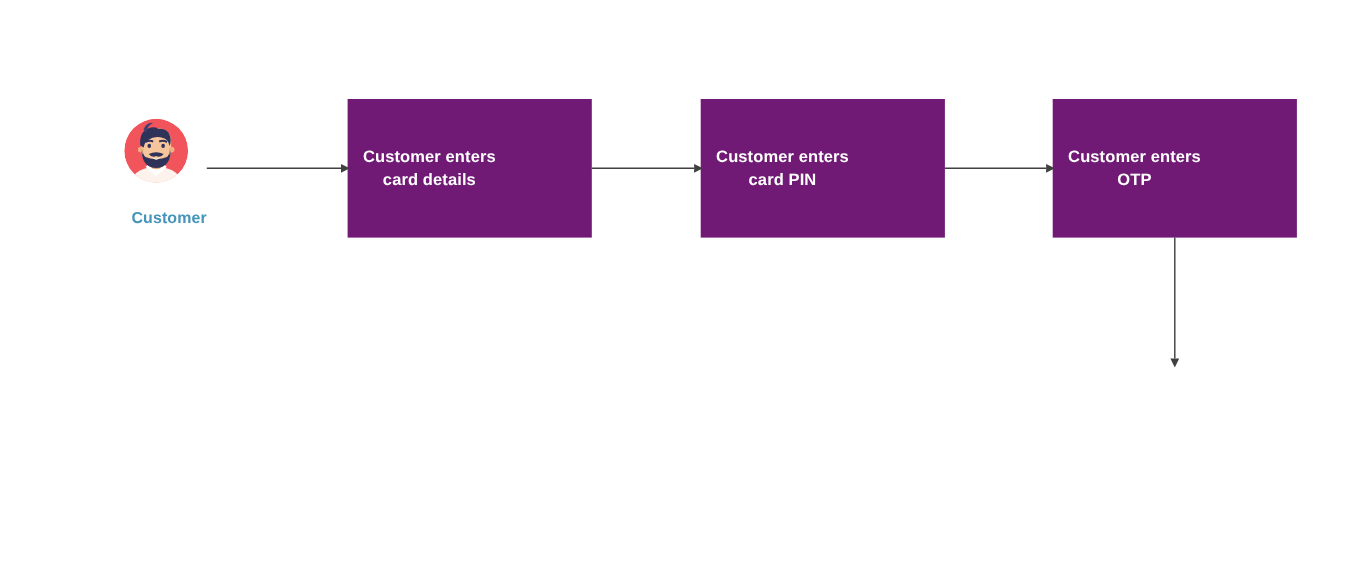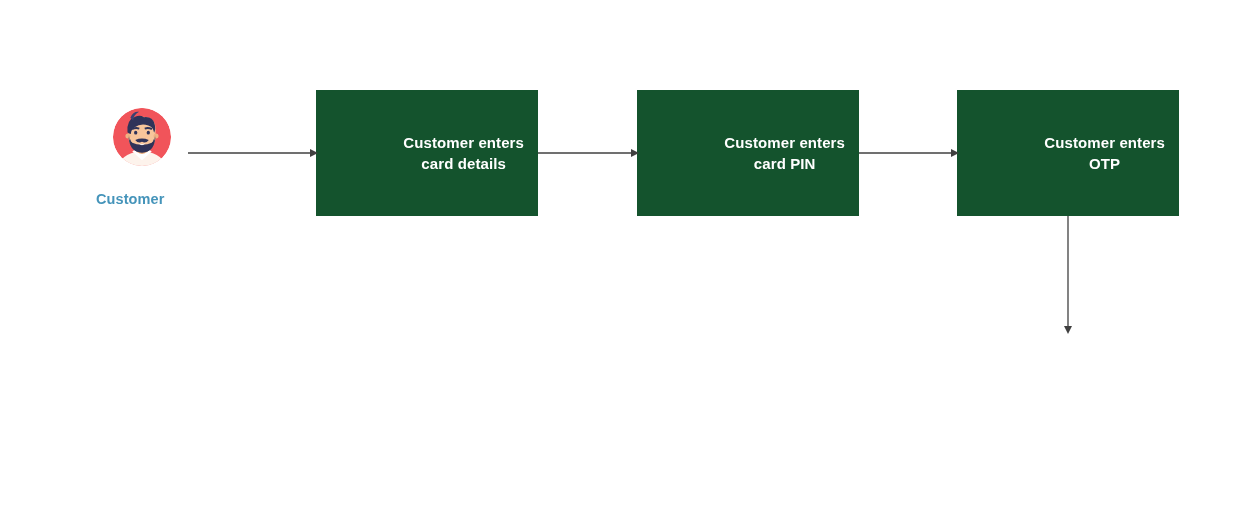--- a/index.html
+++ b/index.html
@@ -17,44 +17,44 @@
     background: #ffffff;
     overflow: hidden;
   }
 
   
   .actor {
     position: absolute;
     left: 96px;
     top: 106px;
     width: 92px;
-    text-align: left;
+    text-align: right;
   }
   .avatar {
     width: 62px;
     height: 62px;
     margin: 0 auto;
     display: block;
   }
   .actor-label {
     margin-top: 24px;
     font-size: 14.5px;
     font-weight: bold;
     color: #4594ba;
     letter-spacing: 0.1px;
     line-height: 1;
   }
 
   
   .node {
     position: absolute;
-    background: #14532d;
+    background: #701a75;
     display: flex;
     align-items: center;
-    justify-content: flex-end;
+    justify-content: flex-start;
     box-sizing: border-box;
     padding: 0 14px;
   }
   .node-label {
     color: #ffffff;
     font-size: 15px;
     font-weight: bold;
     line-height: 1.42;
     text-align: center;
     white-space: pre-line;

